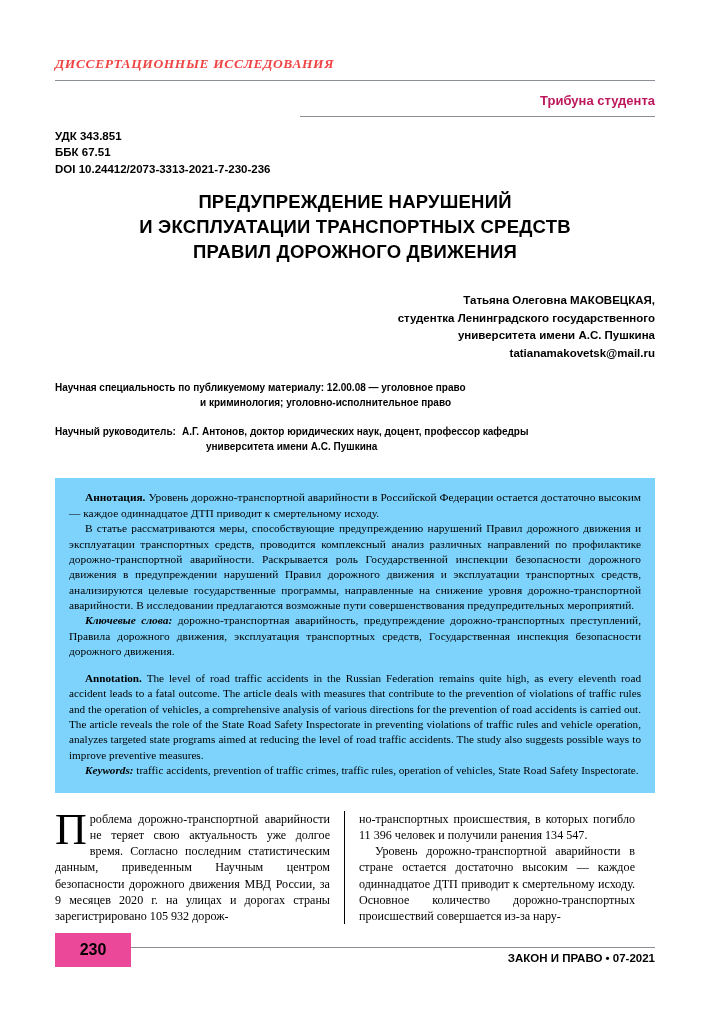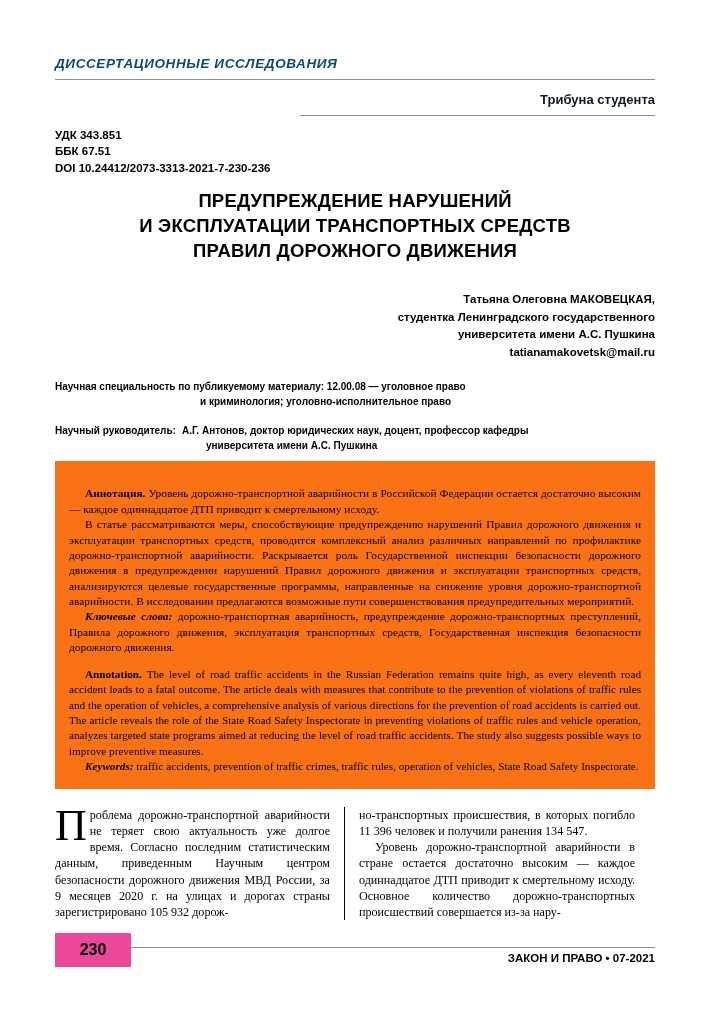--- a/index.html
+++ b/index.html
@@ -19,38 +19,38 @@
     position: absolute;
     left: 0; top: 0;
     width: 710px;
     height: 1029px;
     box-sizing: border-box;
     padding: 56px 55px 0 55px;
   }
 
   
   .journal-section {
-    font-family: Liberation Sans, sans-serif;
+    font-family: Liberation Serif, serif;
     font-style: italic;
     font-weight: bold;
     font-size: 13.5px;
     letter-spacing: 0.6px;
-    color: #0c4a6e;
+    color: #ef4444;
     padding-bottom: 8px;
   }
   .rule-full {
     border-top: 1px solid #8a8f96;
     height: 0;
   }
   .tribune-row {
     text-align: right;
     font-family: "Liberation Sans", sans-serif;
     font-weight: bold;
     font-size: 13px;
-    color: #0f172a;
+    color: #be185d;
     padding: 12px 0 8px 0;
   }
   .rule-half {
     margin-left: 245px;
     border-top: 1px solid #8a8f96;
     height: 0;
   }
 
   
   .codes {
@@ -105,23 +105,23 @@
   }
   .meta-spec { margin-bottom: 14px; }
   .meta-spec .val-line2 {
     padding-left: 145px;
   }
   .sup-val { padding-left: 6px; }
   .sup-indent { padding-left: 151px; }
 
   
   .abstract-box {
-    background: #f97316;
-    margin-top: 8px;
-    padding: 25px 14px 14px 14px;
+    background: #7dd3fc;
+    margin-top: 24px;
+    padding: 12px 14px 14px 14px;
     box-sizing: border-box;
   }
   .abs-ru {
     font-family: "Liberation Serif", serif;
     font-size: 11.4px;
     line-height: 1.35;
     text-align: justify;
   }
   .abs-ru p { margin: 0; text-indent: 16px; }
   .abs-en {

